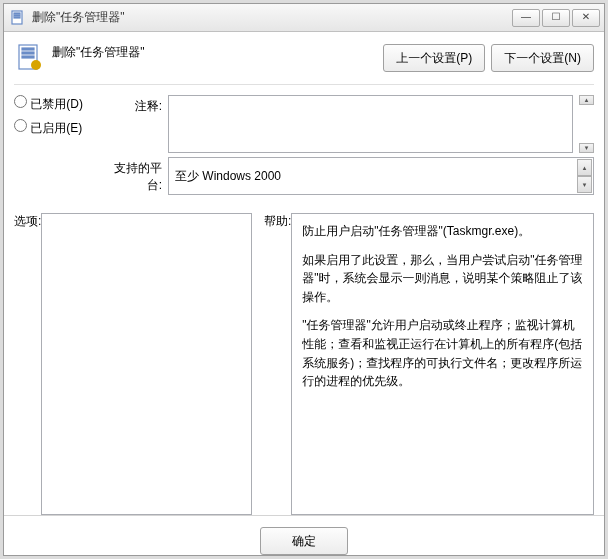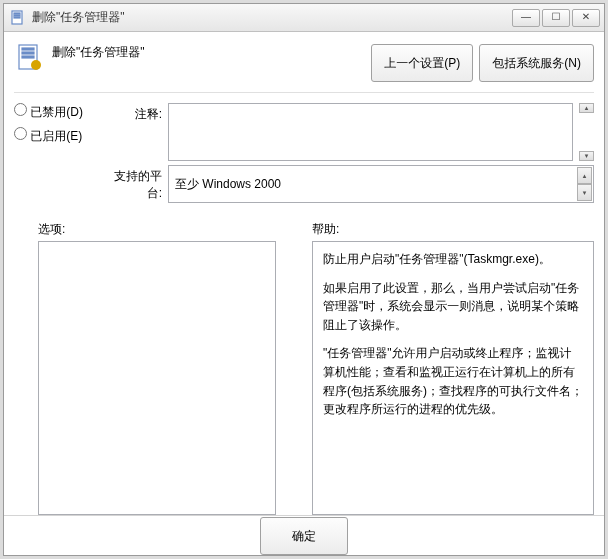--- a/index.html
+++ b/index.html
@@ -58,21 +58,21 @@
   padding: 4px 0 10px 0;
   border-bottom: 1px solid #e0e0e0;
 }
 .header-icon {
   width: 32px; height: 32px;
   flex-shrink: 0;
 }
 .header-title { flex: 1; padding-top: 2px; }
 .nav-buttons { display: flex; gap: 6px; padding-top: 2px; }
 .btn {
-  height: 38px;
+  height: 28px;
   padding: 0 12px;
   background: linear-gradient(#fdfdfd,#ececec);
   border: 1px solid #a0a0a0;
   border-radius: 3px;
   font-size: 12px;
   font-family: inherit;
   cursor: pointer;
 }
 .config-row {
   display: flex;
@@ -149,23 +149,21 @@
 }
 .panels-row {
   display: flex;
   gap: 12px;
   flex: 1;
   padding-top: 14px;
   overflow: hidden;
 }
 .panel {
   display: flex;
-  flex-direction: column;
-  flex: 1;
-  margin-left: 24px;
+  flex: 1;
 }
 .panel.left { flex: 0 0 238px; }
 .panel-label { margin-bottom: 3px; }
 .panel-box {
   flex: 1;
   border: 1px solid #abadb3;
   background: #fff;
   padding: 8px 10px;
   font-size: 12px;
   line-height: 1.55;
@@ -210,21 +208,21 @@
       <svg class="header-icon doc-svg" viewBox="0 0 32 32">
         <rect x="5" y="3" width="18" height="24"></rect>
         <rect class="bar" x="8" y="6" width="12" height="2"></rect>
         <rect class="bar" x="8" y="10" width="12" height="2"></rect>
         <rect class="bar" x="8" y="14" width="12" height="2"></rect>
         <circle class="gear" cx="22" cy="23" r="5"></circle>
       </svg>
       <div class="header-title">删除"任务管理器"</div>
       <div class="nav-buttons">
         <button class="btn">上一个设置(P)</button>
-        <button class="btn">包括系统服务(N)</button>
+        <button class="btn">下一个设置(N)</button>
       </div>
     </div>
 
     <div class="config-row">
       <div class="radio-col">
         <div class="radio-group">
           <label>
             <input type="radio" name="state" style="">
             <span>已禁用(D)</span>
           </label>

